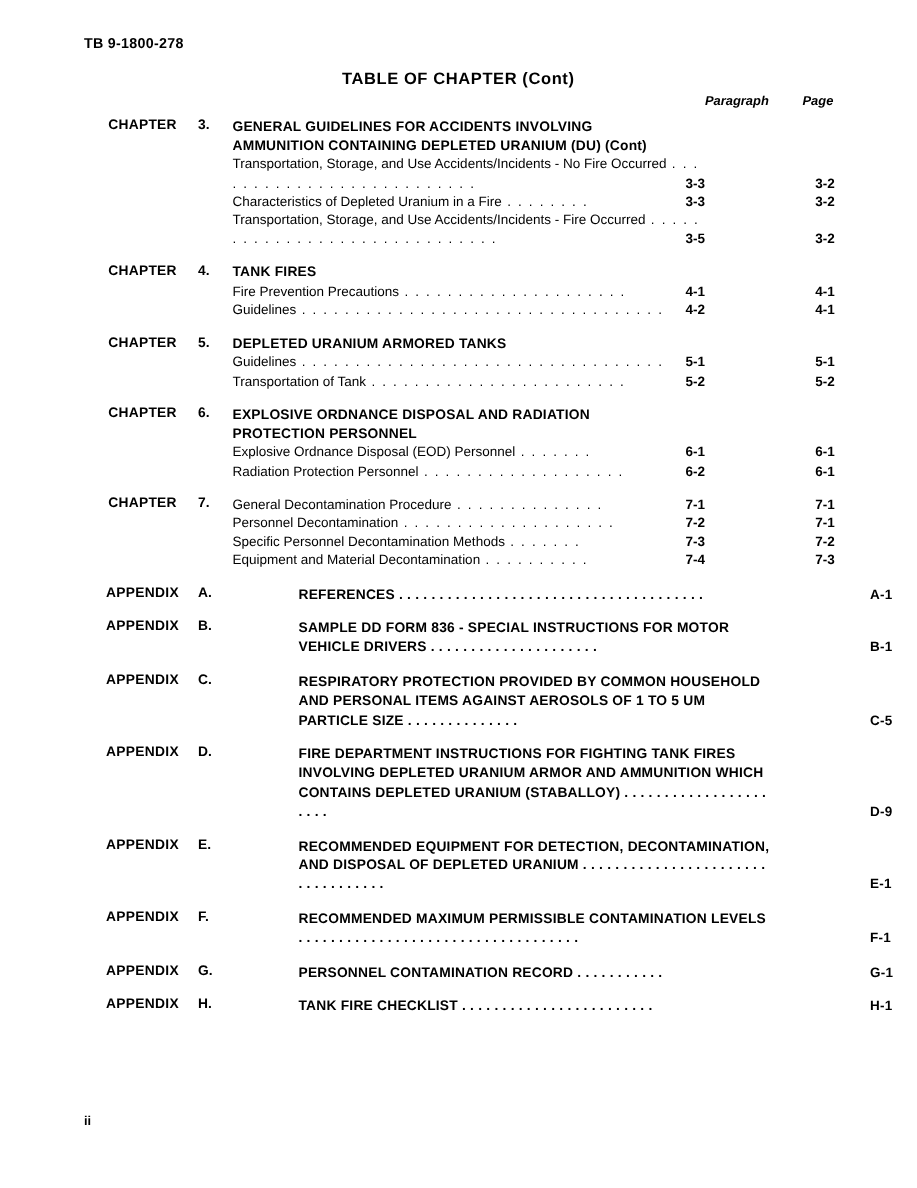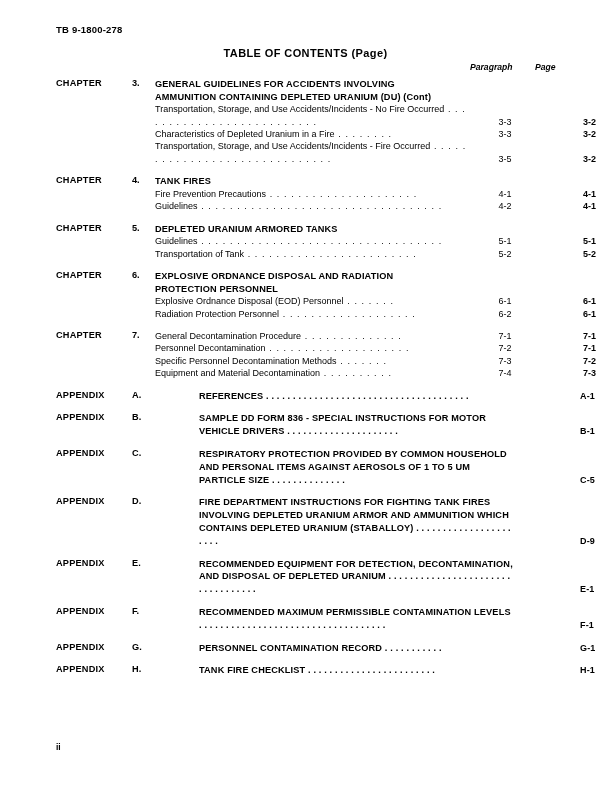--- a/index.html
+++ b/index.html
@@ -69,20 +69,21 @@
     margin-bottom: 10px;
   }
   .grp-label {
     position: absolute;
     left: 56px;
     top: 0;
     width: 78px;
     font-size: 9.2px;
     font-weight: bold;
     letter-spacing: 0.2px;
+    text-align: center;
   }
   .grp-num {
     position: absolute;
     left: 132px;
     top: 0;
     width: 20px;
     font-size: 9.2px;
     font-weight: bold;
   }
   .grp-body {
@@ -114,34 +115,34 @@
   }
   .entry .etext.wrap {
     white-space: normal;
     width: 315px;
   }
   .entry .dots {
     letter-spacing: 1.1px;
   }
   .entry .para {
     position: absolute;
-    left: 330px;
+    left: 302px;
+    top: 0;
+    width: 40px;
+    text-align: left;
+    font-size: 9px;
+    font-weight: bold;
+  }
+  .entry .pg {
+    position: absolute;
+    left: 375px;
     top: 0;
     width: 40px;
     text-align: center;
     font-size: 9px;
-    font-weight: normal;
-  }
-  .entry .pg {
-    position: absolute;
-    left: 401px;
-    top: 0;
-    width: 40px;
-    text-align: right;
-    font-size: 9px;
     font-weight: bold;
   }
   .appendix .grp-body {
     margin-left: 155px;
     padding-left: 44px;
   }
   .app-title {
     font-size: 9.2px;
     font-weight: bold;
     line-height: 12.8px;
@@ -165,21 +166,21 @@
     font-weight: bold;
   }
 </style>
 </head>
 <body>
 
 <div class="page">
 
   <div class="doc-number">TB 9-1800-278</div>
 
-  <div class="toc-title">TABLE OF CONTENTS (Page)</div>
+  <div class="toc-title">TABLE OF CHAPTER (Cont)</div>
 
   <div class="col-headers">
     <span class="ch-para">Paragraph</span>
     <span class="ch-page">Page</span>
   </div>
 
   <div class="content">
 
     <div class="group">
       <div class="grp-label">CHAPTER</div>

